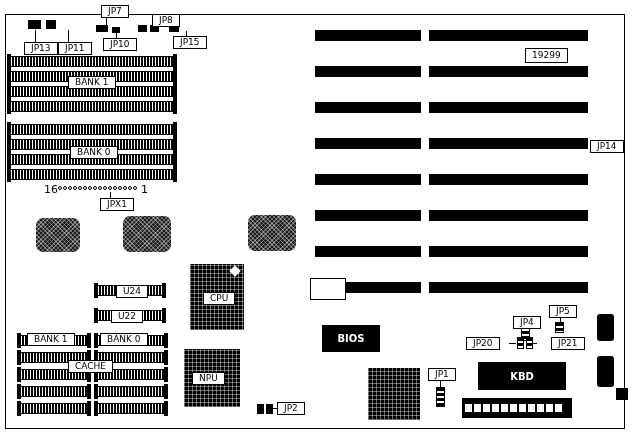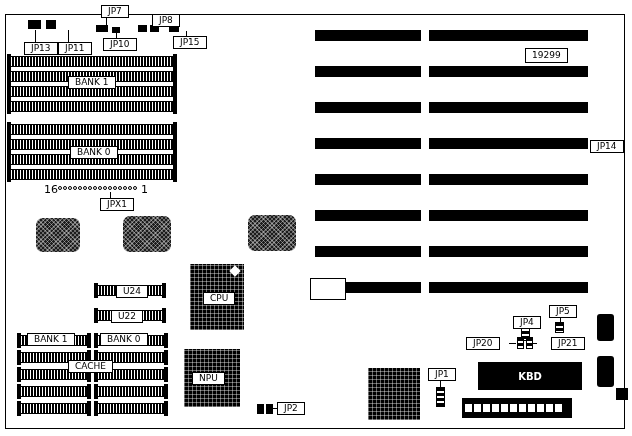--- a/index.html
+++ b/index.html
@@ -152,28 +152,29 @@
   <div class="lbl" style="left:68px;top:360px">CACHE</div>
 
   <div class="pga" style="left:184px;top:349px;width:56px;height:58px"></div>
   <div class="lbl" style="left:192px;top:372px">NPU</div>
 
   <div class="jmp" style="left:257px;top:404px;width:7px;height:10px"></div>
   <div class="jmp" style="left:266px;top:404px;width:7px;height:10px"></div>
   <div class="line" style="left:273px;top:408px;width:4px;height:1px"></div>
   <div class="lbl" style="left:277px;top:402px">JP2</div>
 
+  <div class="blackbox" style="left:322px;top:325px;width:58px;height:27px">BIOS</div>
 
   <div class="pga" style="left:368px;top:368px;width:52px;height:52px"></div>
 
   <div class="lbl" style="left:428px;top:368px">JP1</div>
   <div class="line" style="left:440px;top:381px;width:1px;height:6px"></div>
   <div class="jmpv" style="left:436px;top:387px;width:9px;height:20px"></div>
 
-  <div class="blackbox" style="left:478px;top:362px;width:104px;height:28px">KBD</div>
+  <div class="blackbox" style="left:478px;top:362px;width:88px;height:28px">KBD</div>
   <div class="kbpins" style="left:462px;top:398px;width:110px;height:20px">
     <span class="pin"></span>
       <span class="pin"></span>
       <span class="pin"></span>
       <span class="pin"></span>
       <span class="pin"></span>
       <span class="pin"></span>
       <span class="pin"></span>
       <span class="pin"></span>
       <span class="pin"></span>

